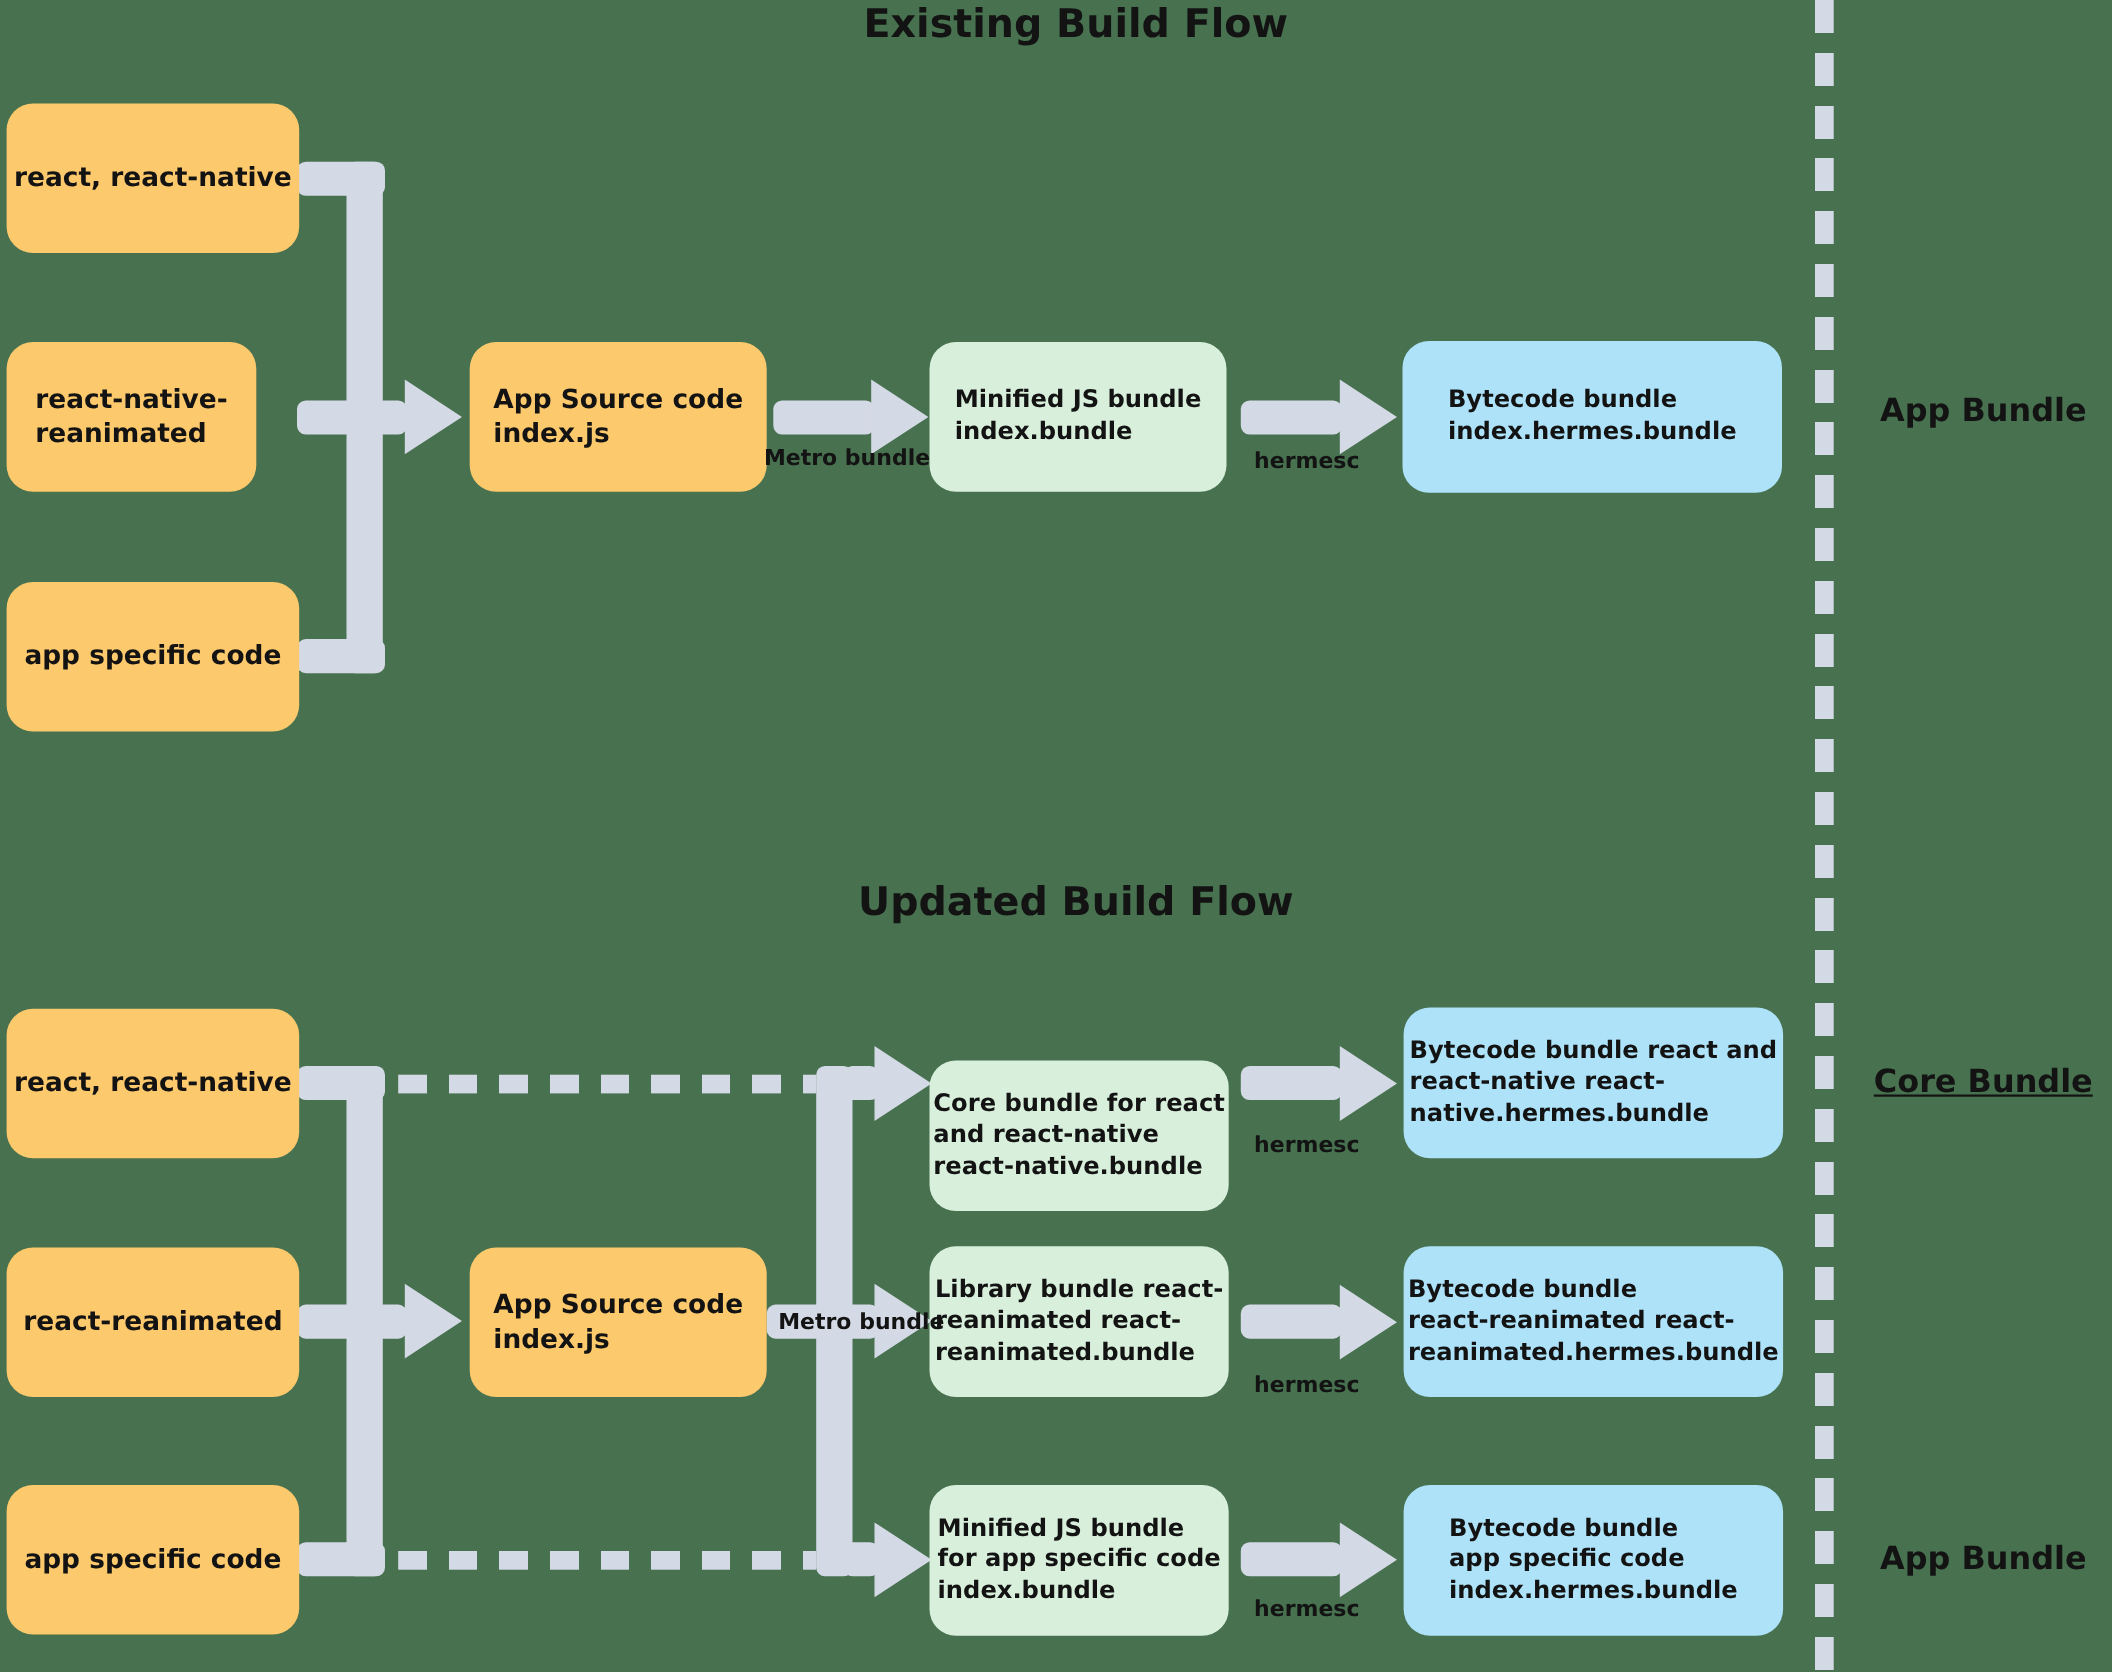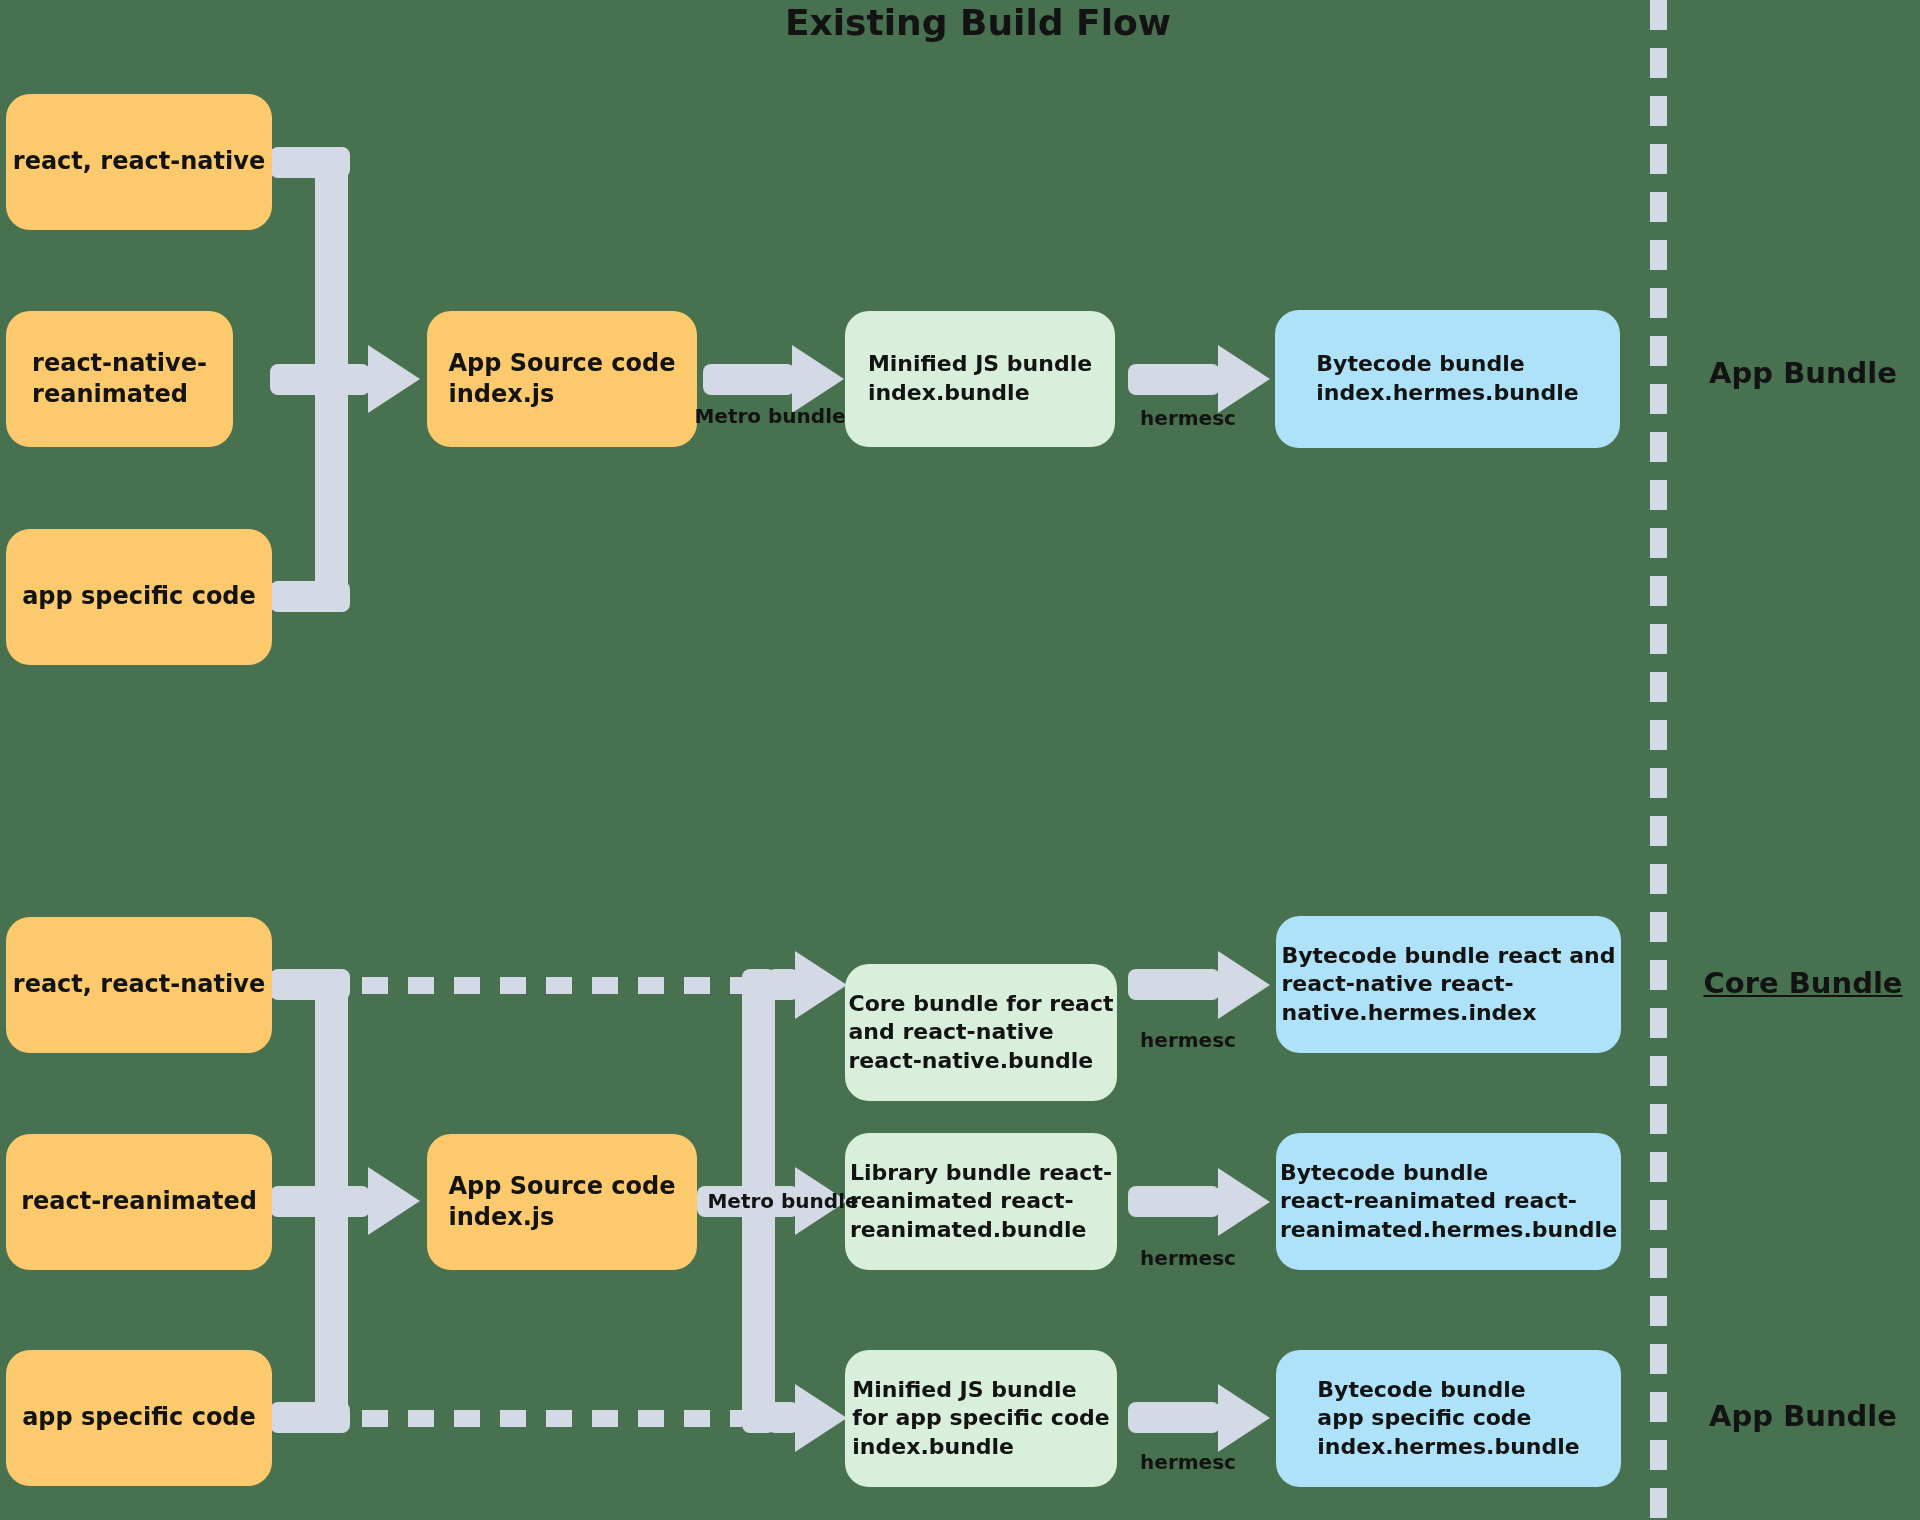--- a/index.html
+++ b/index.html
@@ -57,20 +57,21 @@
   <div class="head" style="left:1218px;top:345px;"></div>
   <div class="alabel" style="left:1088px;top:406px;width:200px;">hermesc</div>
 
   <div class="box blue fs22" style="left:1275px;top:310px;width:345px;height:138px;">Bytecode bundle
 index.hermes.bundle</div>
 
   <div class="outlabel" style="left:1686px;top:356px;width:234px;">App Bundle</div>
 
   <div class="vdash" style="left:1650px;"></div>
 
+  <div class="title" style="left:478px;top:800px;width:1000px;">Updated Build Flow</div>
 
   <div class="box orange fs24" style="left:6px;top:917px;width:266px;height:136px;">react, react-native</div>
   <div class="box orange fs24" style="left:6px;top:1134px;width:266px;height:136px;">react-reanimated</div>
   <div class="box orange fs24" style="left:6px;top:1350px;width:266px;height:136px;">app specific code</div>
 
   <div class="bar" style="left:270px;top:969px;width:80px;height:31px;"></div>
   <div class="bar" style="left:270px;top:1186px;width:82px;height:31px;"></div>
   <div class="bar" style="left:270px;top:1402px;width:80px;height:31px;"></div>
   <div class="bar" style="left:315px;top:969px;width:33px;height:464px;"></div>
   <div class="bar" style="left:340px;top:1186px;width:30px;height:31px;"></div>
@@ -95,21 +96,21 @@
   <div class="head" style="left:795px;top:1384px;"></div>
 
   <div class="box green fs22" style="left:845px;top:916px;width:272px;height:137px;margin-top:48px;">Core bundle for react
 and react-native
 react-native.bundle</div>
   <div class="bar" style="left:1128px;top:969px;width:92px;height:31px;"></div>
   <div class="head" style="left:1218px;top:951px;"></div>
   <div class="alabel" style="left:1088px;top:1028px;width:200px;">hermesc</div>
   <div class="box blue fs22" style="left:1276px;top:916px;width:345px;height:137px;">Bytecode bundle react and
 react-native react-
-native.hermes.index</div>
+native.hermes.bundle</div>
   <div class="outlabel" style="left:1686px;top:966px;width:234px;text-decoration:underline;">Core Bundle</div>
 
   <div class="box green fs22" style="left:845px;top:1133px;width:272px;height:137px;">Library bundle react-
 reanimated react-
 reanimated.bundle</div>
   <div class="bar" style="left:1128px;top:1186px;width:92px;height:31px;"></div>
   <div class="head" style="left:1218px;top:1168px;"></div>
   <div class="alabel" style="left:1088px;top:1246px;width:200px;">hermesc</div>
   <div class="box blue fs22" style="left:1276px;top:1133px;width:345px;height:137px;">Bytecode bundle
 react-reanimated react-

